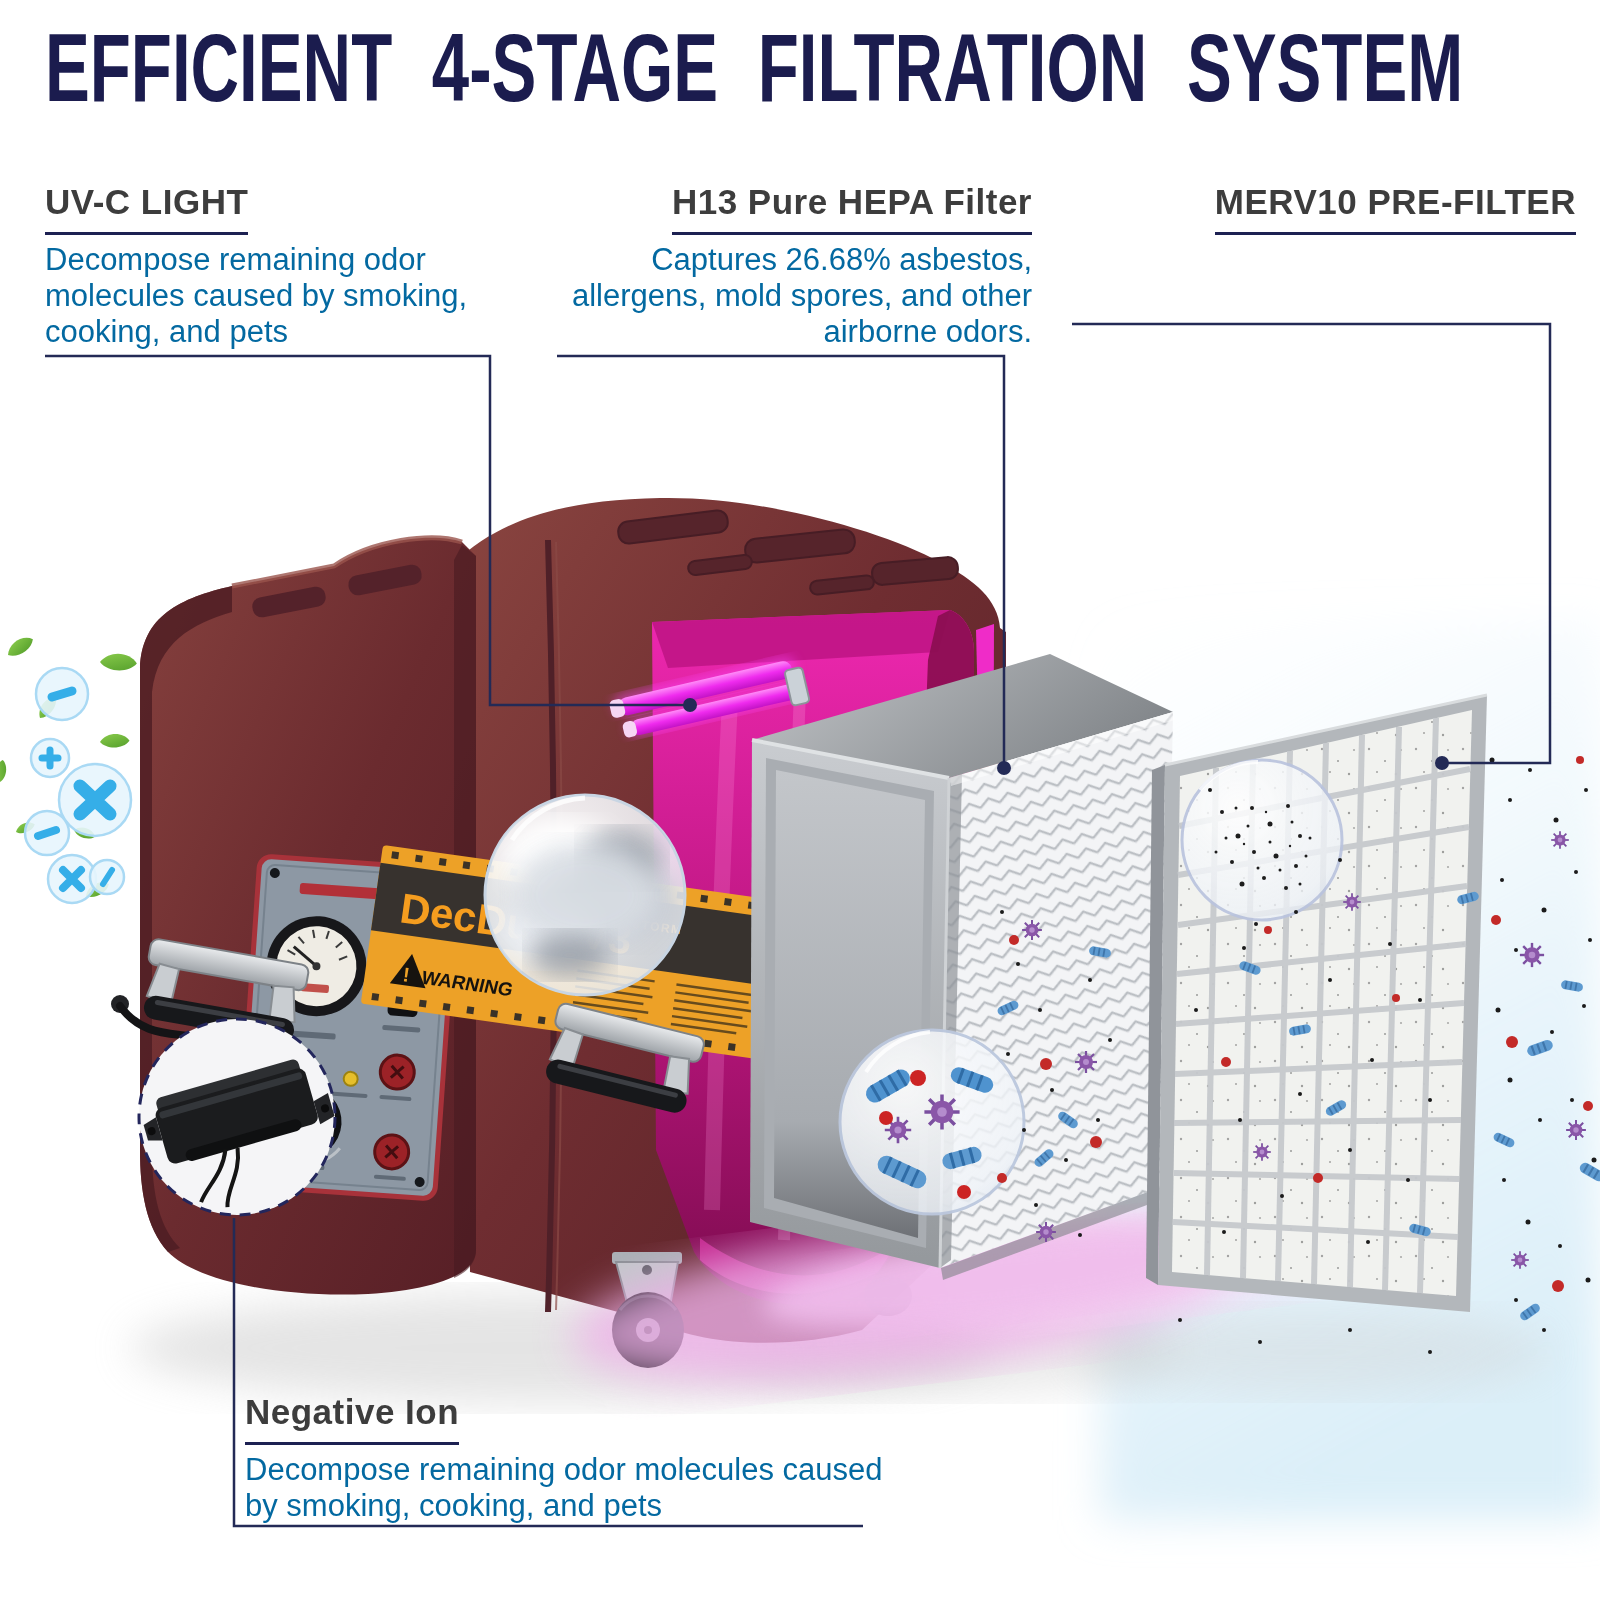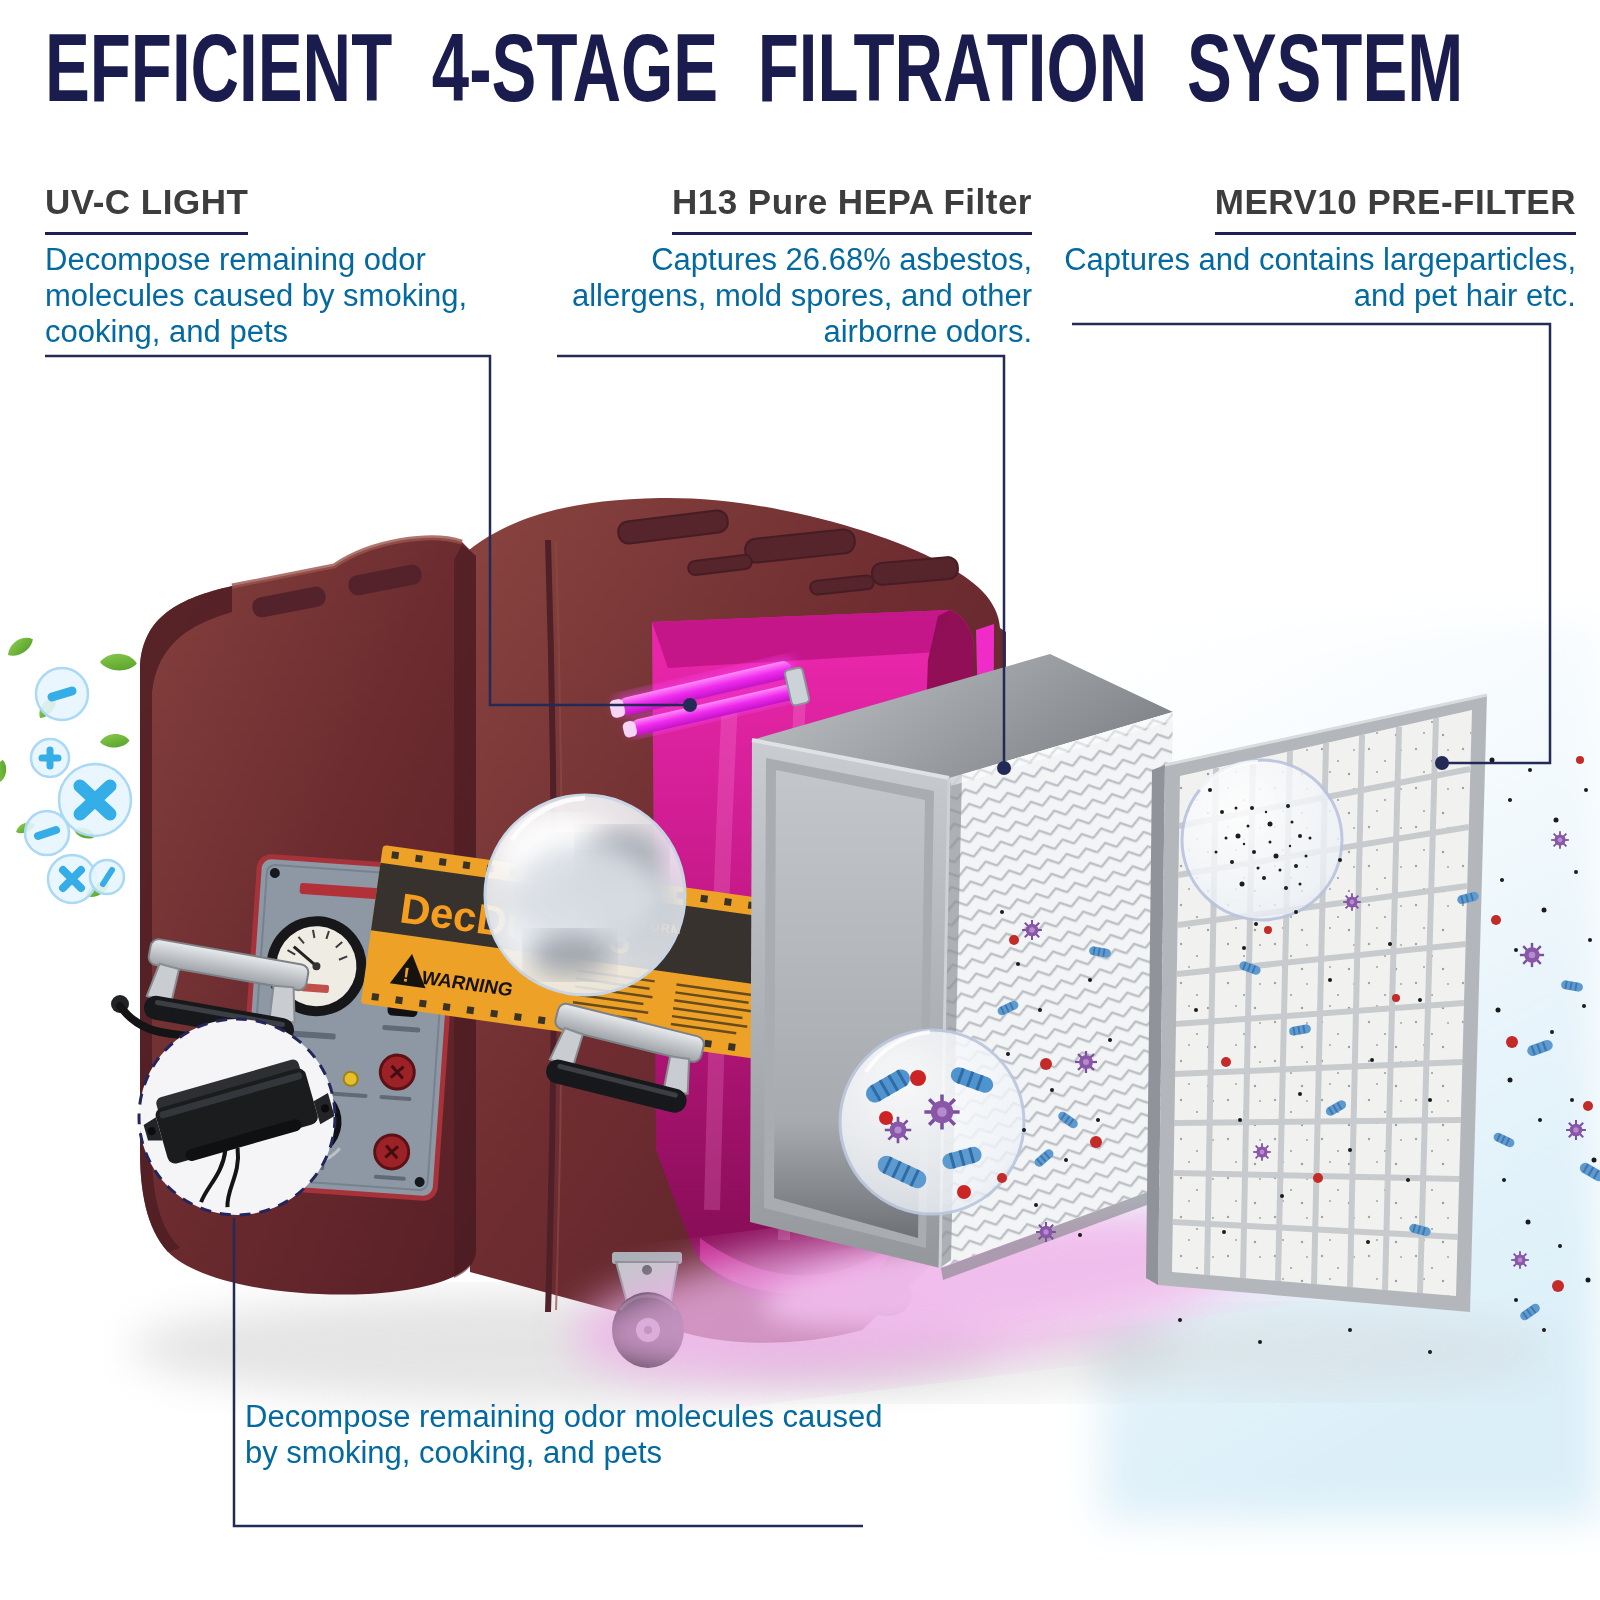--- a/index.html
+++ b/index.html
@@ -623,20 +623,20 @@
   <p>Decompose remaining odor molecules caused by smoking, cooking, and pets</p>
 </div>
 
 <div class="callout c-hepa">
   <h2>H13 Pure HEPA Filter</h2>
   <p>Captures 26.68% asbestos, allergens, mold spores, and other airborne odors.</p>
 </div>
 
 <div class="callout c-merv">
   <h2>MERV10 PRE-FILTER</h2>
-  <p>Captures and contains largeparticles, and pet hair etc.</p>
 </div>
 
 <div class="callout c-negion">
+  <h2>Negative Ion</h2>
   <p>Decompose remaining odor molecules caused by smoking, cooking, and pets</p>
 </div>
 
 </div>
 
 </body></html>

